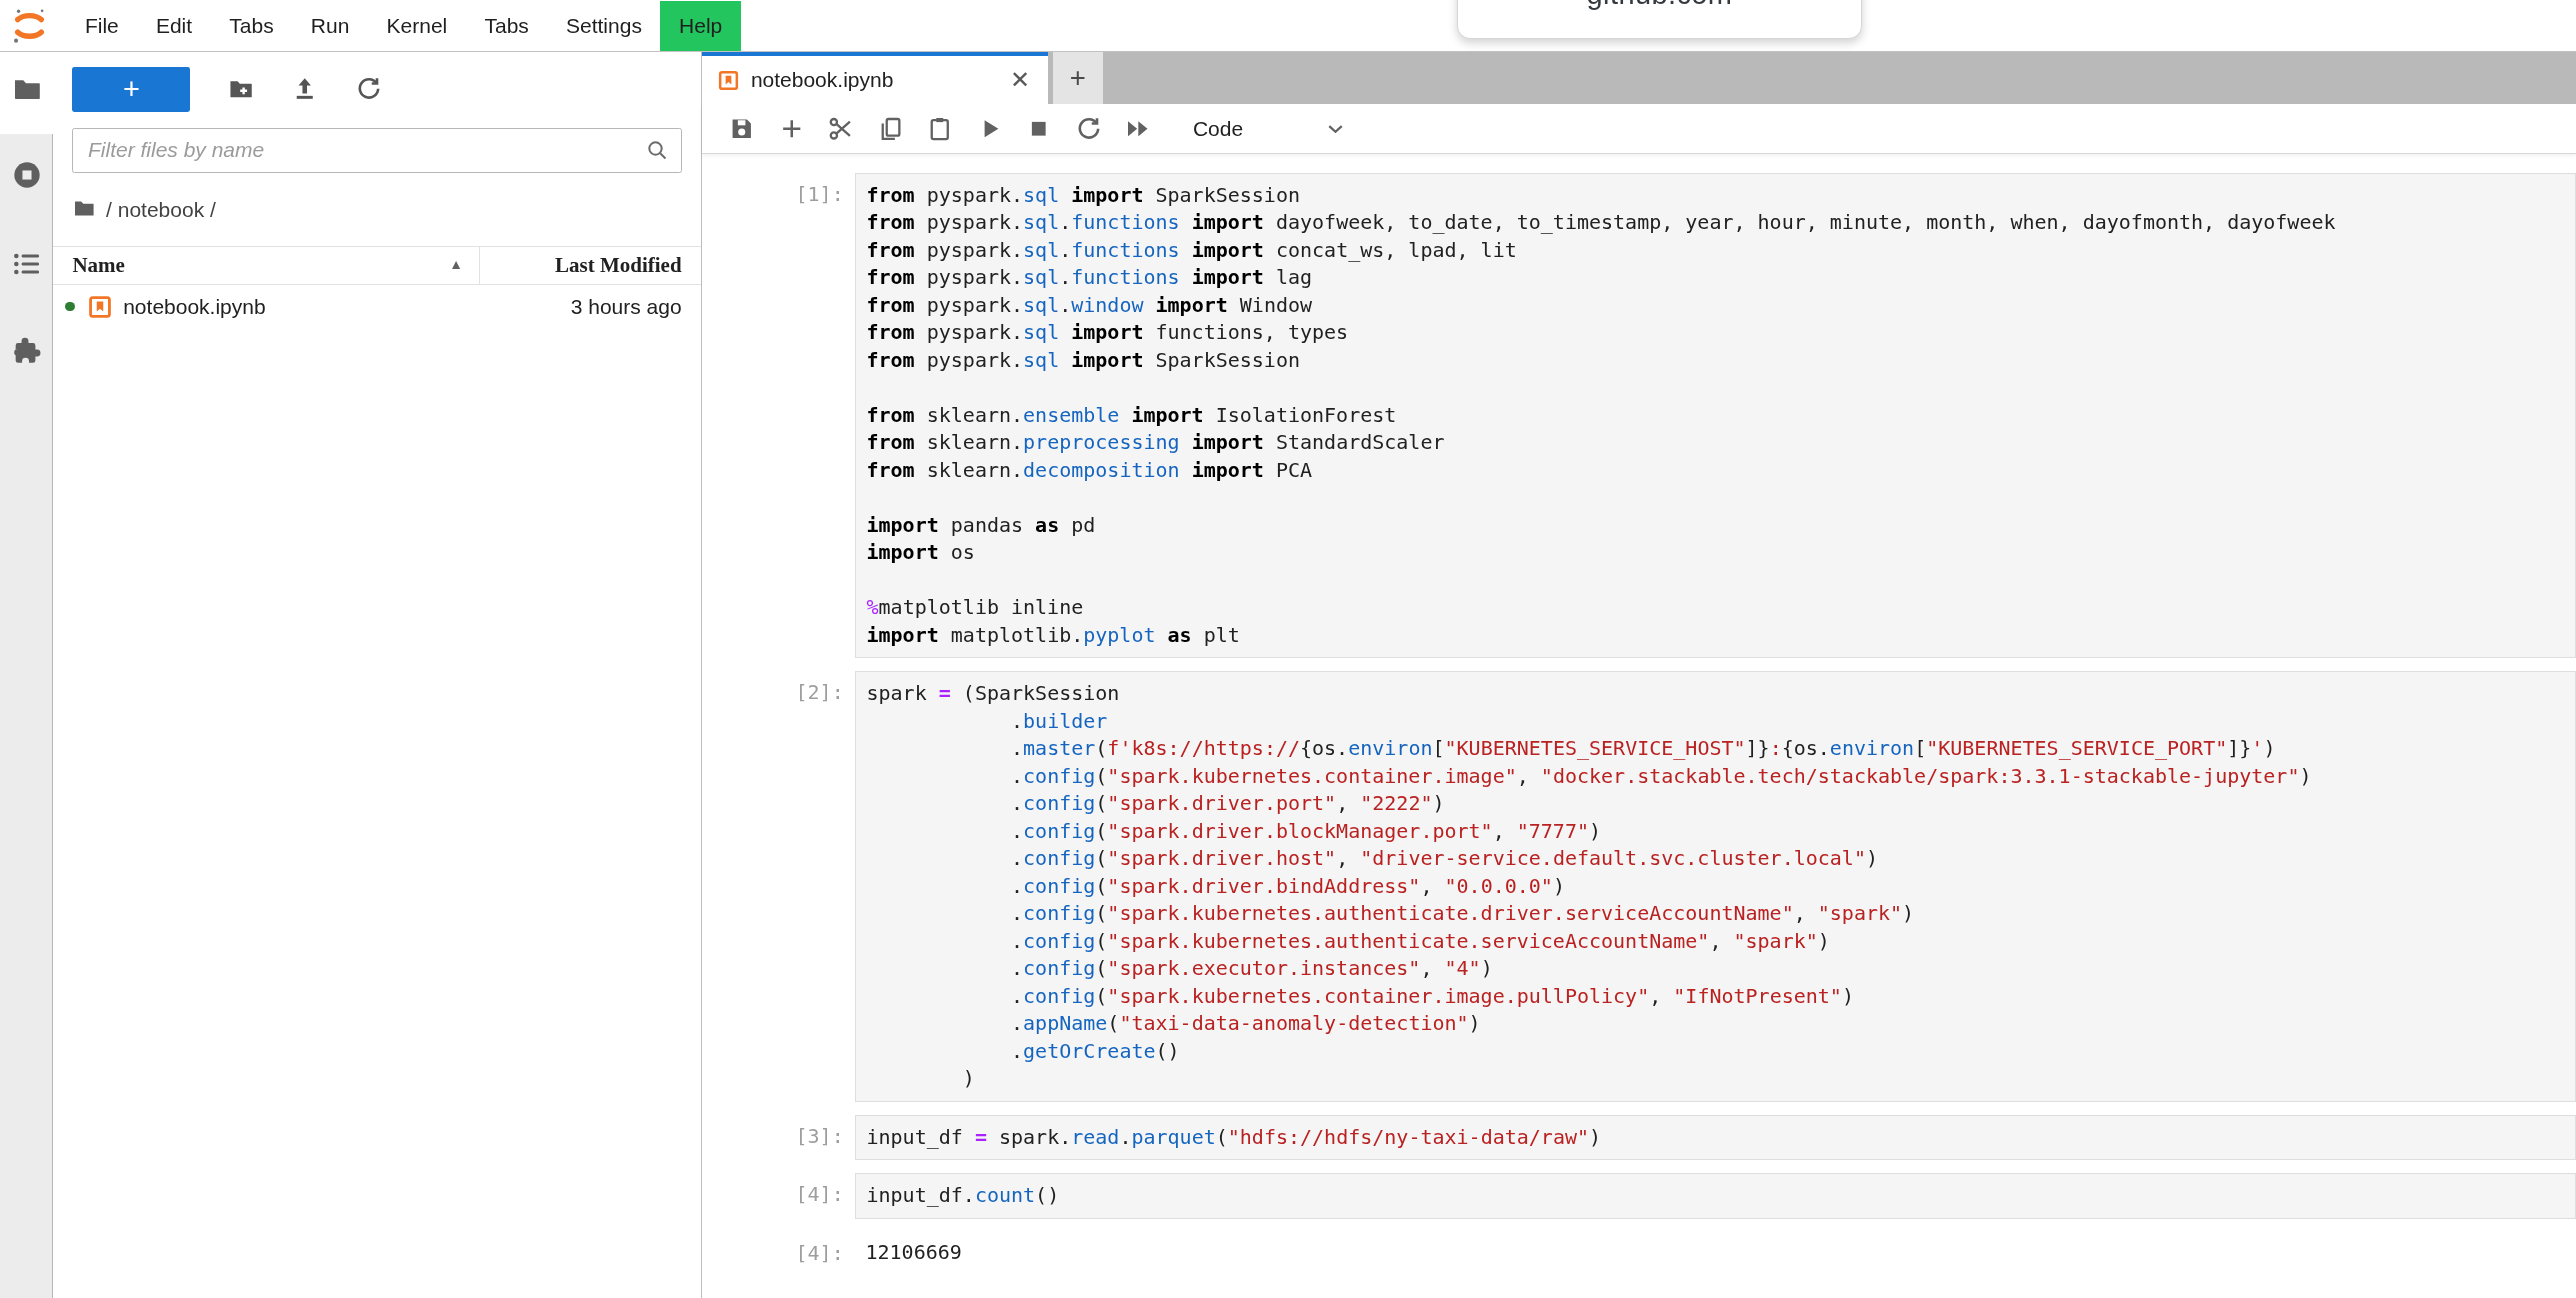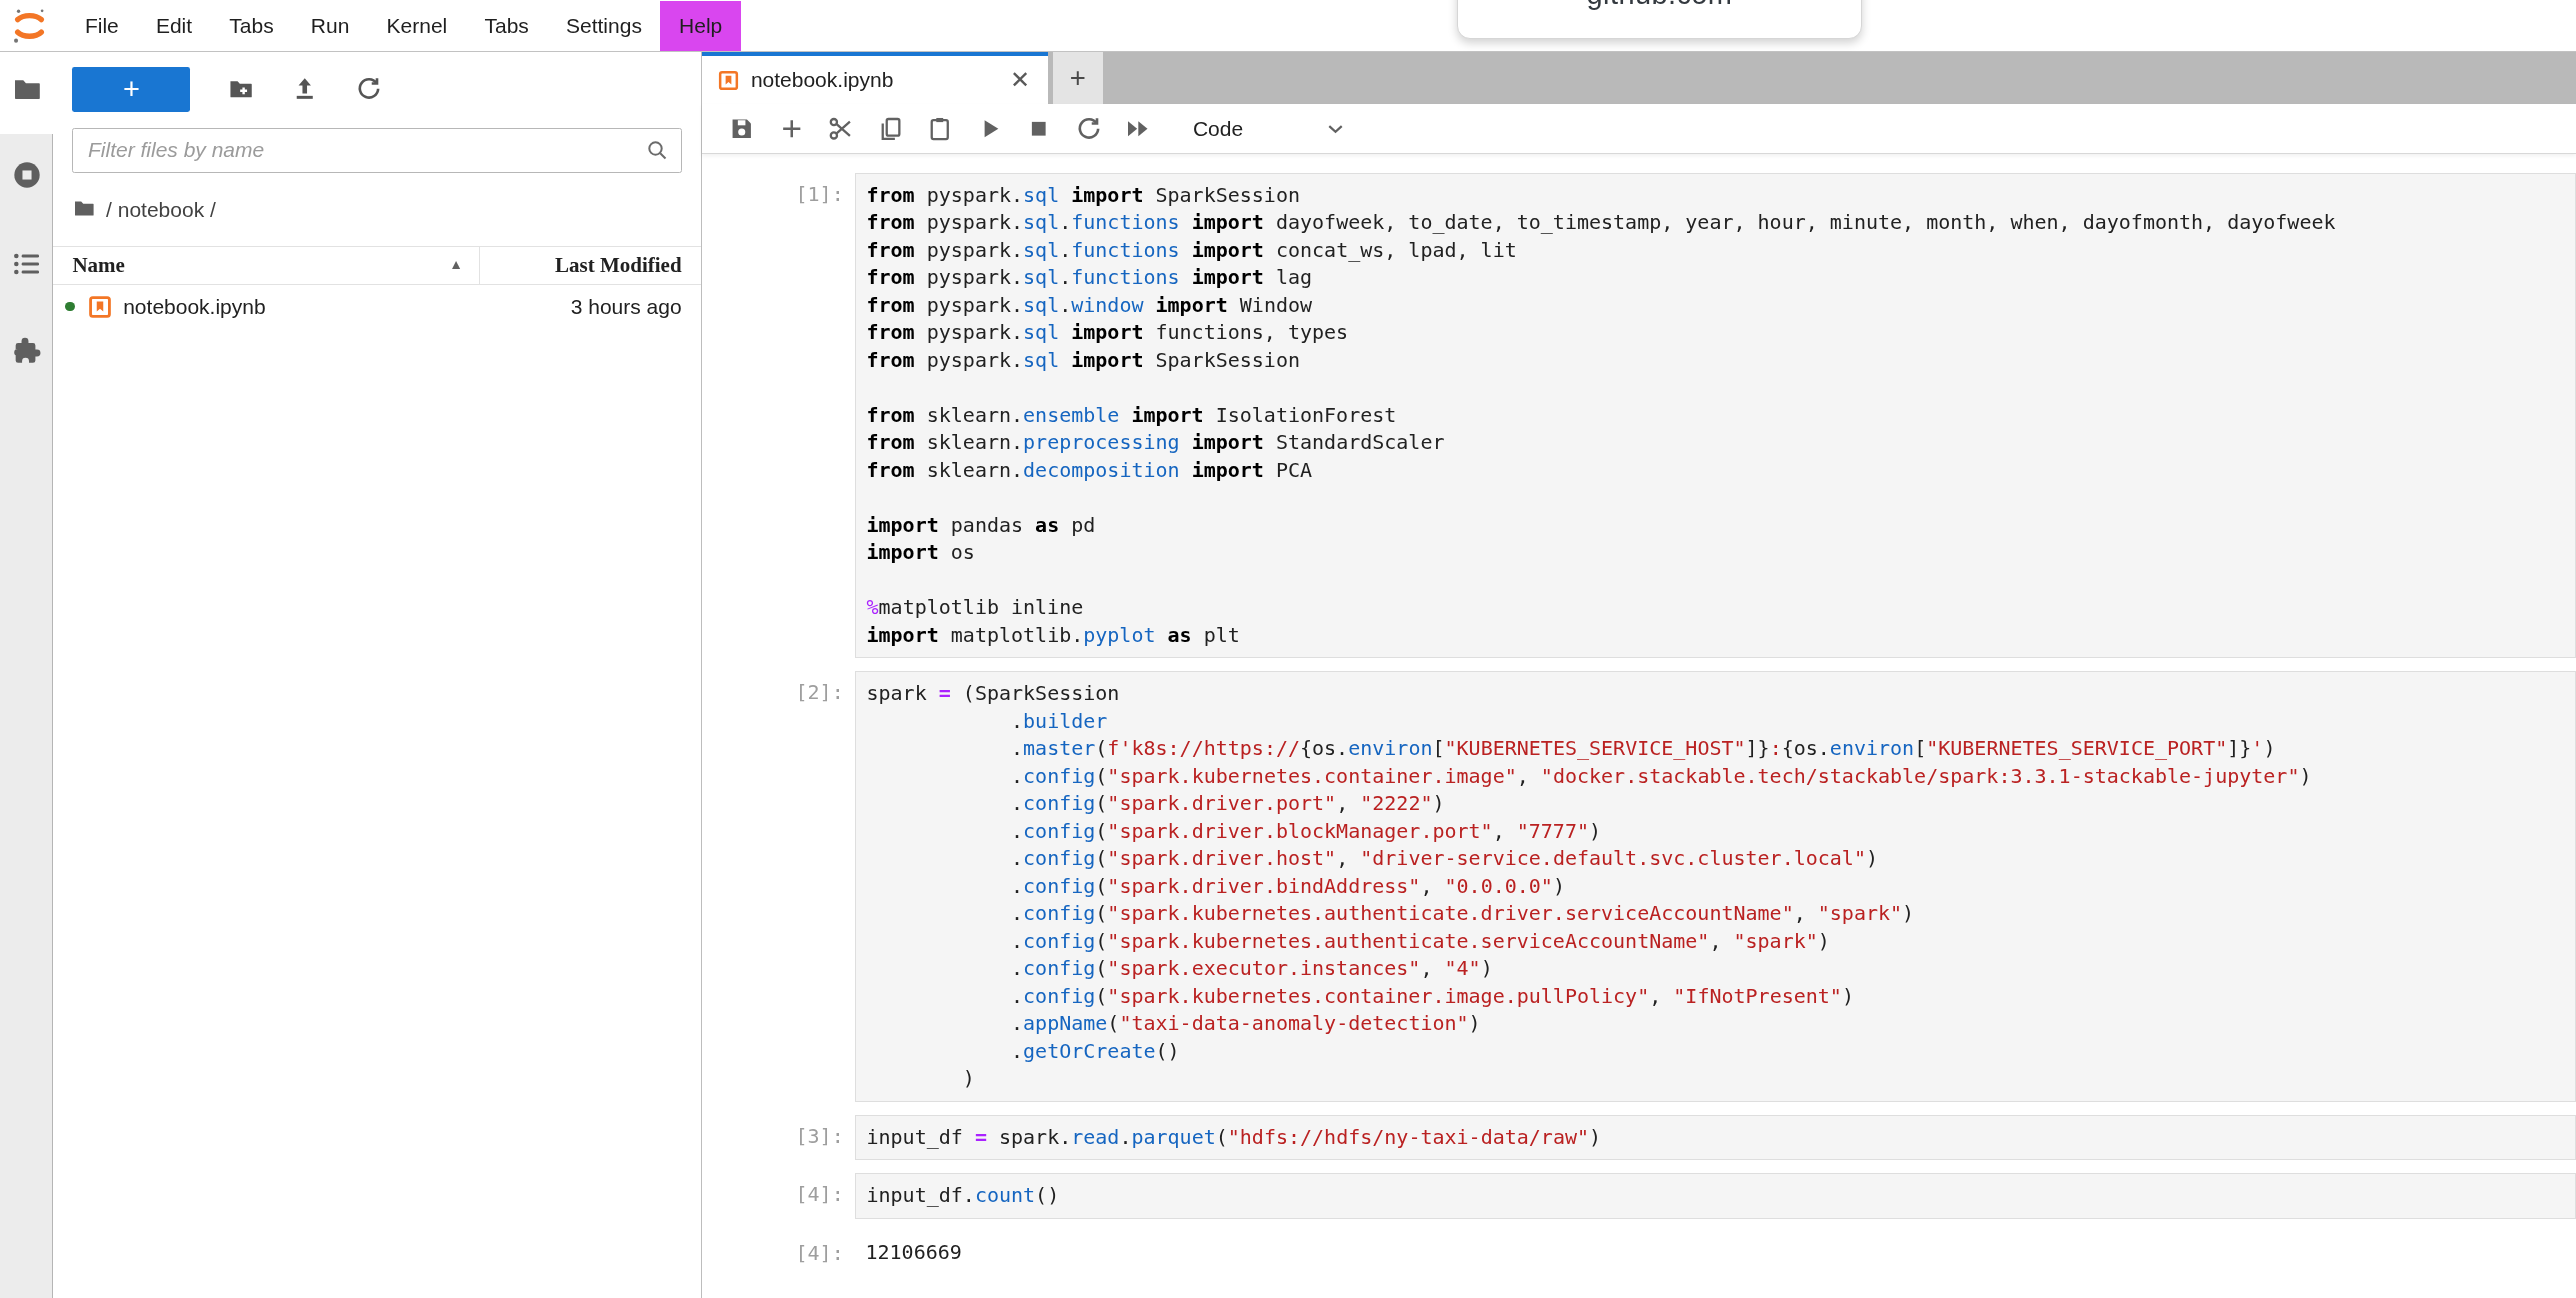--- a/index.html
+++ b/index.html
@@ -6,21 +6,21 @@
   html,body { margin:0; padding:0; }
   body {
     width:2576px; height:1299px; overflow:hidden; position:relative;
     background:#ffffff; font-family:"Liberation Sans", sans-serif; color:#212121;
   }
   
   .menubar { height:52px; background:#fff; border-bottom:1.6px solid #c2c2c2;
     display:flex; align-items:center; padding-left:11.3px; position:relative; z-index:5; }
   .logo { width:37px; height:39px; margin-right:18px; flex:none; }
   .menu-item { font-size:21px; color:#1f1f1f; padding:0 18.6px; height:50px; line-height:50px; cursor:default; }
-  .menu-item.active { background:#d946ef; }
+  .menu-item.active { background:#22c55e; }
   
   .popup { position:absolute; top:-45px; left:1457px; width:405px; height:84px;
     background:#fff; border:1.6px solid #d6d6d6; border-radius:13px;
     box-shadow:0 4px 9.7px rgba(0,0,0,.18); z-index:50;
     display:flex; justify-content:center; align-items:flex-start; padding-top:22px; }
   .popup span { font-size:29px; font-weight:500; color:#343a40; letter-spacing:0.4px; }
   
   .shell { display:flex; height:1246px; }
   
   .activity { width:53px; flex:none; position:relative; background:#fff; }

